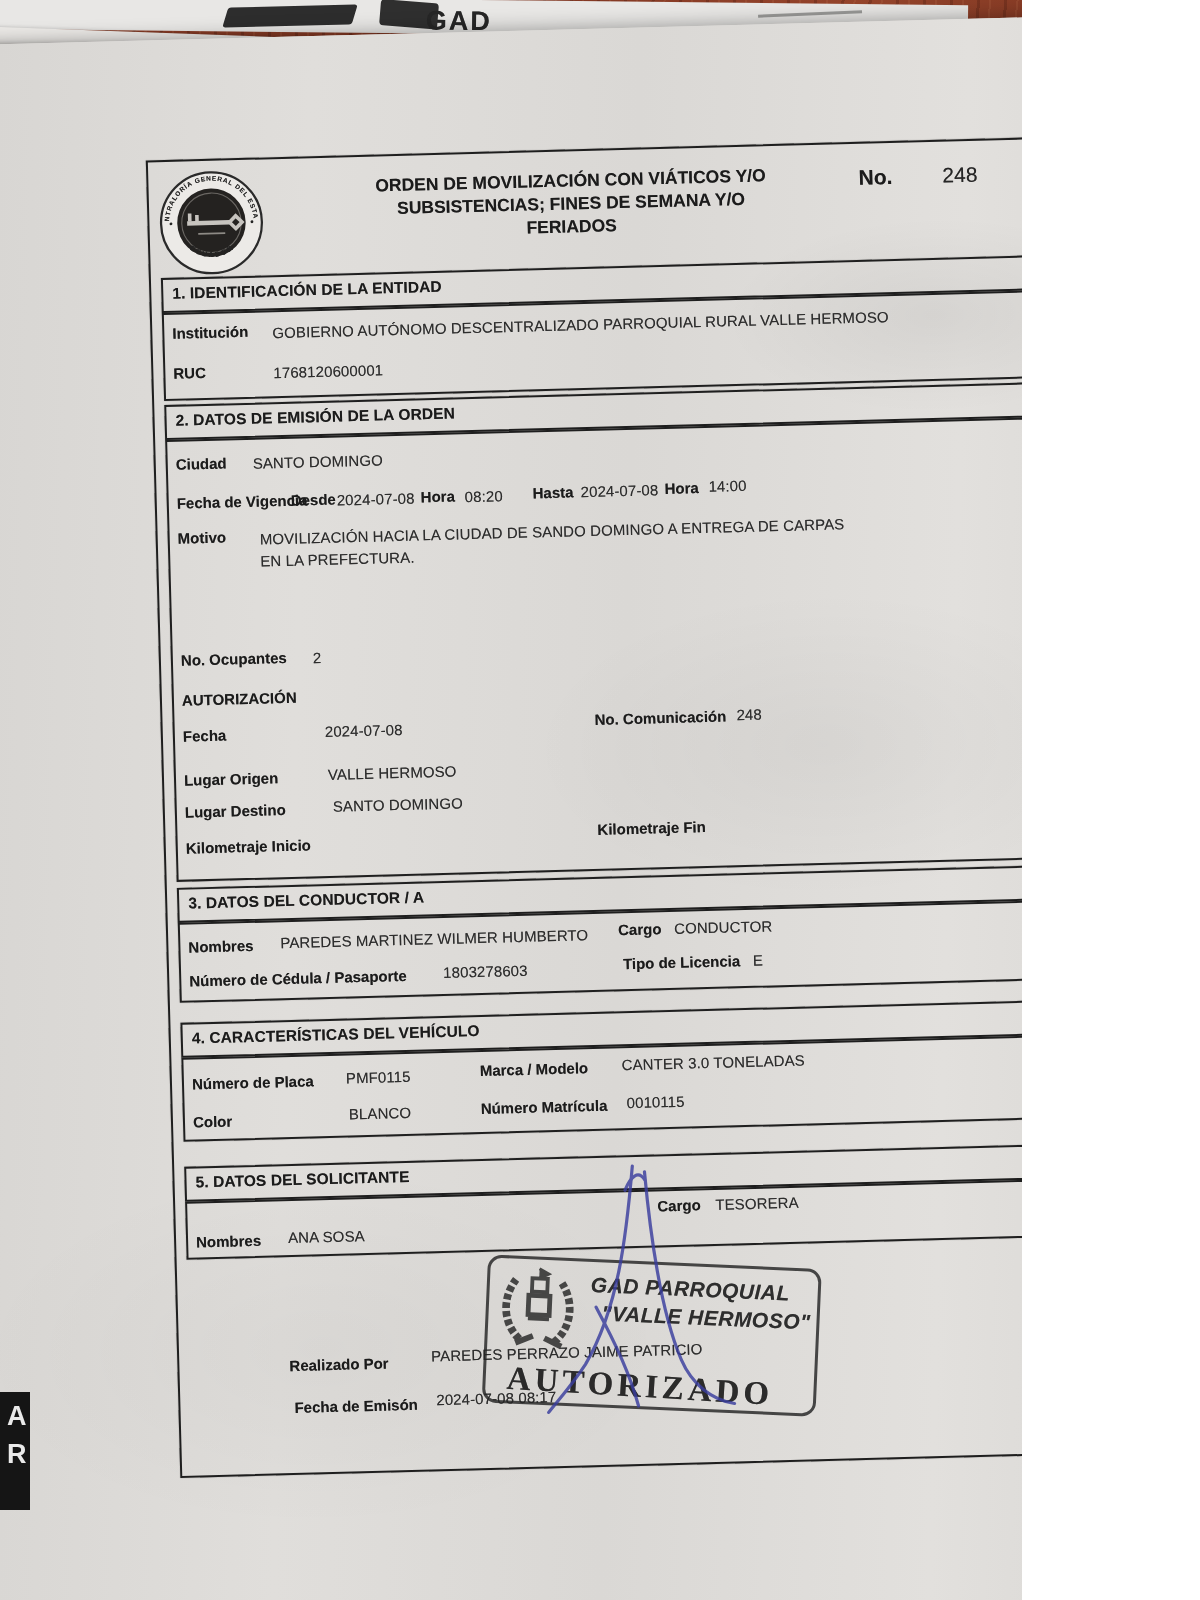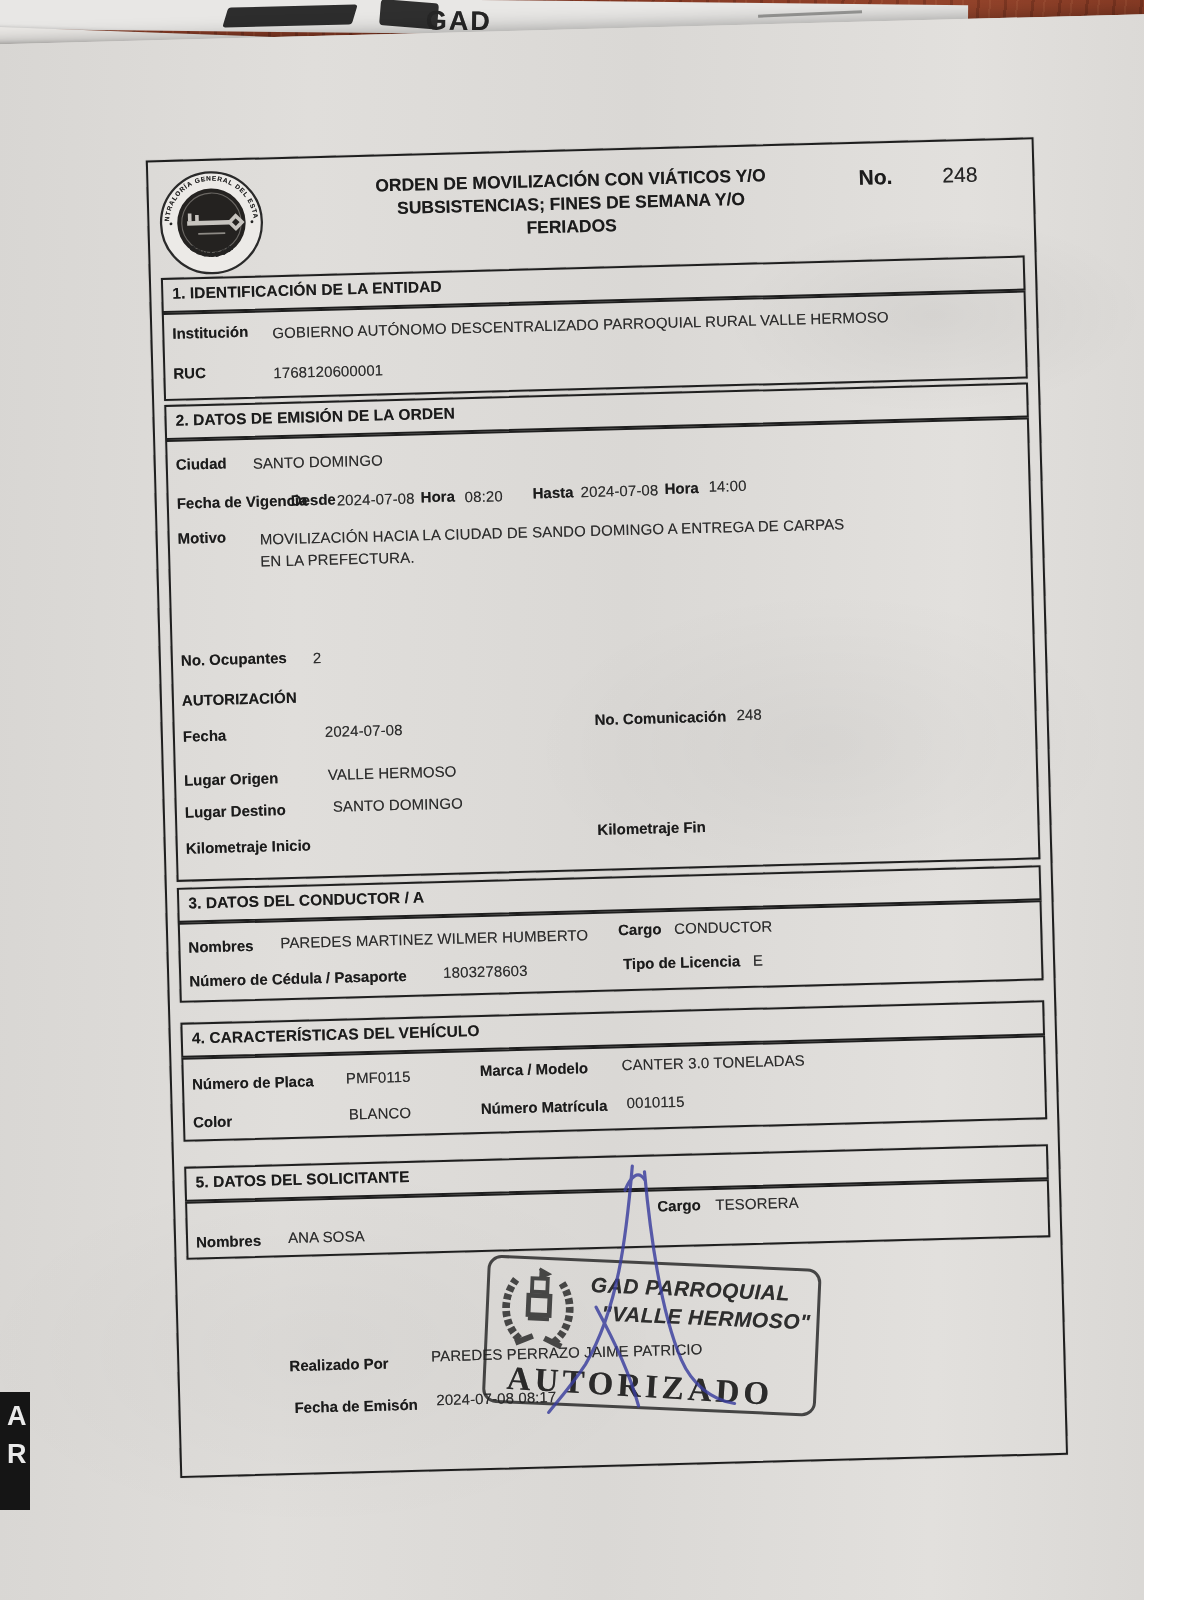--- a/index.html
+++ b/index.html
@@ -1,17 +1,17 @@
 <!DOCTYPE html>
 <html><head>
 <meta charset="utf-8">
 <style>
   html,body{margin:0;padding:0;}
   .stage{
-    position:relative;width:1144px;height:1600px;overflow:hidden;
+    position:relative;width:1022px;height:1600px;overflow:hidden;
     font-family:"Liberation Sans",sans-serif;
     background-color:#8a3a22;
     background-image:
       repeating-linear-gradient(96deg, rgba(50,14,6,.22) 0 3px, rgba(0,0,0,0) 3px 12px, rgba(255,190,140,.08) 12px 14px, rgba(0,0,0,0) 14px 27px),
       radial-gradient(180px 90px at 88% 12%, rgba(255,210,160,.10), transparent 70%),
       radial-gradient(220px 120px at 94% 55%, rgba(255,200,150,.08), transparent 70%),
       linear-gradient(96deg,#93422a,#7c3420 40%,#96452c 72%,#7b331f);
   }
   .abs{position:absolute;}
   

